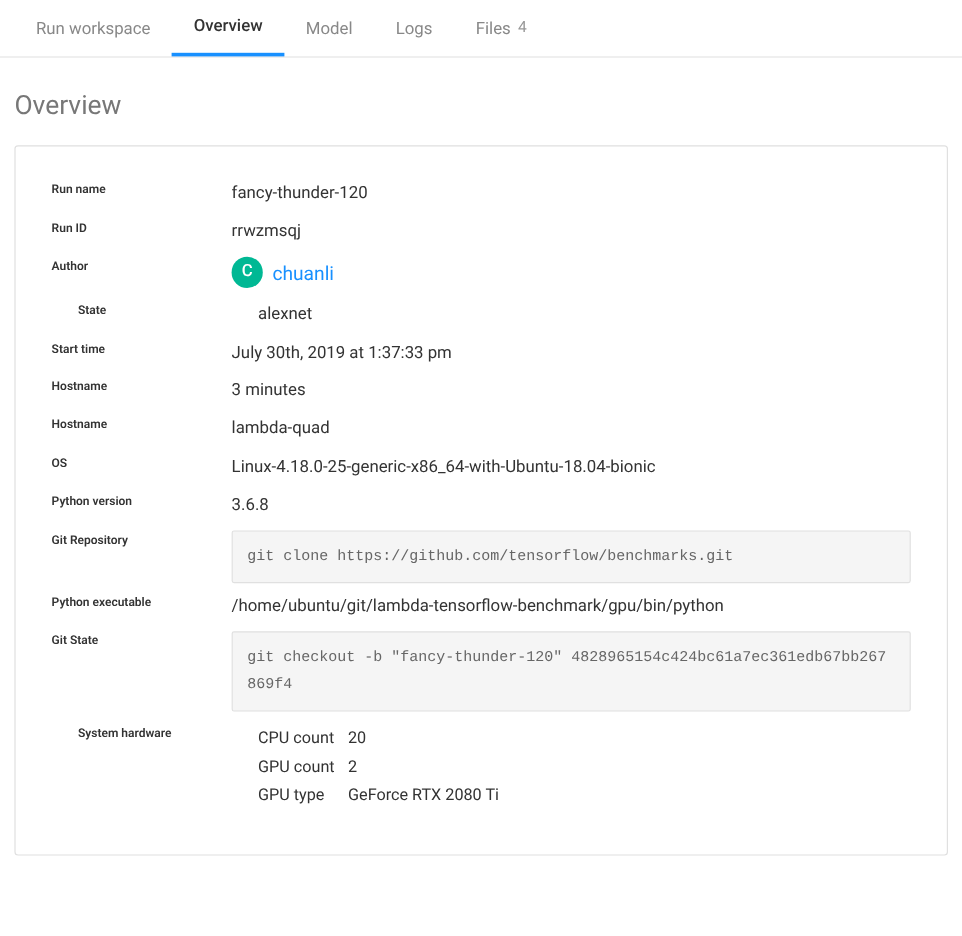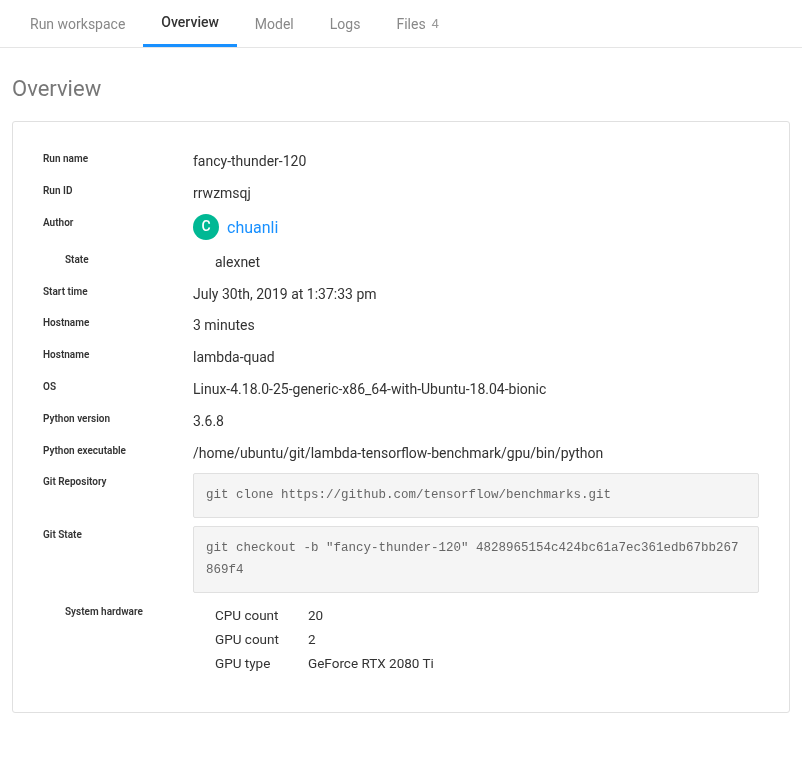--- a/index.html
+++ b/index.html
@@ -103,21 +103,20 @@
       flex: 1;
       word-break: break-all;
       white-space: normal;
     }
     .hardware-table {
       font-size: 13.5px;
       color: #333;
     }
     .hardware-row {
       display: flex;
-      gap: 18px;
       line-height: 1.8;
     }
     .hardware-label {
       min-width: 75px;
       color: #333;
     }
     .hardware-value {
       color: #333;
     }
   </style>
@@ -181,27 +180,27 @@
     <div class="label">OS</div>
     <div class="value">Linux-4.18.0-25-generic-x86_64-with-Ubuntu-18.04-bionic</div>
   </div>
 
   <div class="row">
     <div class="label">Python version</div>
     <div class="value">3.6.8</div>
   </div>
 
   <div class="row">
+    <div class="label">Git Repository</div>
+    <div class="code-block">git clone https://github.com/tensorflow/benchmarks.git</div>
+  </div>
+
+  <div class="row">
     <div class="label">Python executable</div>
     <div class="value">/home/ubuntu/git/lambda-tensorflow-benchmark/gpu/bin/python</div>
-  </div>
-
-  <div class="row">
-    <div class="label">Git Repository</div>
-    <div class="code-block">git clone https://github.com/tensorflow/benchmarks.git</div>
   </div>
 
   <div class="row">
     <div class="label">Git State</div>
     <div class="code-block">git checkout -b "fancy-thunder-120" 4828965154c424bc61a7ec361edb67bb267869f4</div>
   </div>
 
 
   <div class="row spacer-top">
     <div class="label">System hardware</div>

